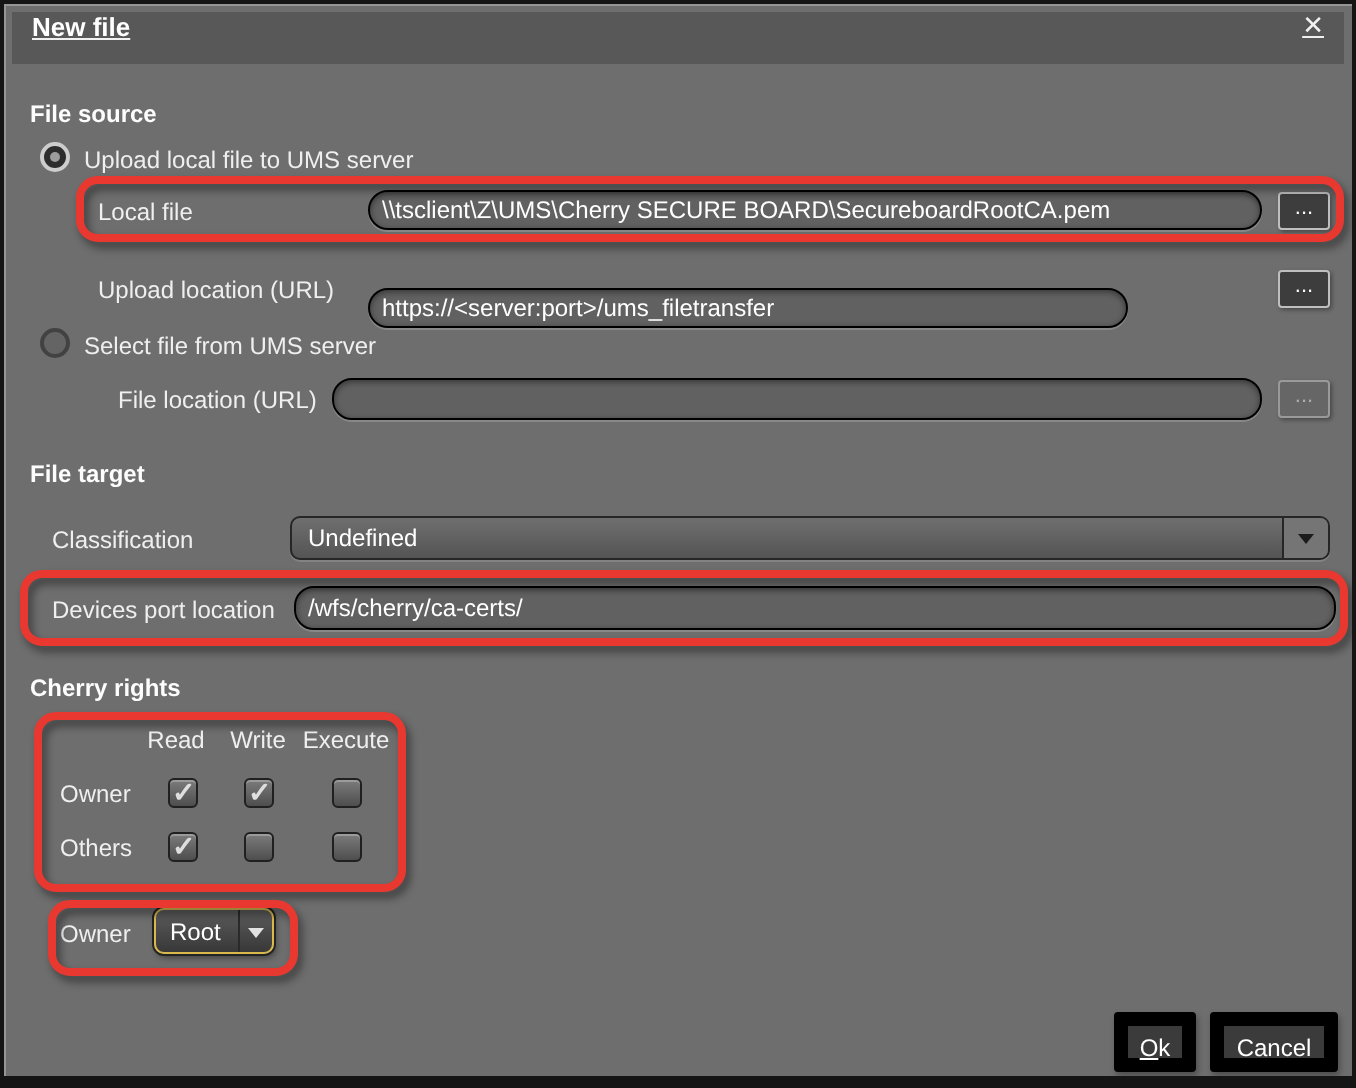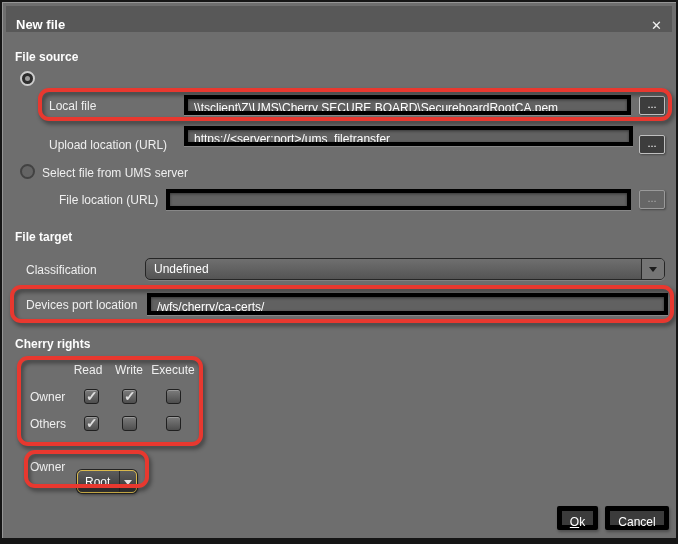--- a/index.html
+++ b/index.html
@@ -4,29 +4,29 @@
 <style>
   html,body{margin:0;padding:0;background:#fff;}
   .window{
     position:relative;width:678px;height:544px;box-sizing:border-box;
     background:#6e6e6e;border:2px solid #151515;border-bottom-width:6px;
     box-shadow:inset 1px 1px 0 rgba(255,255,255,.28);
     font-family:"Liberation Sans",sans-serif;color:#f0f0f0;overflow:hidden;
   }
   .titlebar{
     position:absolute;left:4px;top:4px;right:4px;height:26px;background:#585858;
-    display:flex;align-items:flex-end;padding:0 10px;box-sizing:border-box;
+    display:flex;align-items:flex-start;padding:0 10px;box-sizing:border-box;text-decoration:underline;
   }
   .title{font-size:13px;font-weight:bold;color:#ffffff;}
   .close{margin-left:auto;font-size:13px;color:#f2f2f2;cursor:default;line-height:1;}
   .lbl{position:absolute;font-size:12px;color:#efefef;white-space:nowrap;}
   .sect{position:absolute;font-size:12px;font-weight:bold;color:#fdfdfd;white-space:nowrap;}
   .field{
     position:absolute;box-sizing:border-box;height:20px;
-    background:#616161;border:4px solid #000000;border-radius:0;
+    background:#616161;border:1px solid #000000;border-radius:10px;
     box-shadow:inset 0 1px 3px rgba(0,0,0,.45),0 1px 0 rgba(255,255,255,.18);
     color:#fff;font-size:12px;line-height:18px;padding:0 6px;
     white-space:nowrap;overflow:hidden;
   }
   .browse{
     position:absolute;box-sizing:border-box;width:26px;height:19px;
     background:#3d3d3d;border:1px solid #bfbfbf;border-radius:2px;
     color:#fff;font-size:11px;text-align:center;line-height:14px;
     box-shadow:1px 1px 2px rgba(0,0,0,.35);
   }
@@ -39,21 +39,20 @@
   }
   .dd-text{padding:0 8px;flex:1;white-space:nowrap;overflow:hidden;}
   .dd-arrow{
     width:22px;align-self:stretch;border-left:1px solid #262626;background:#757575;
     border-radius:0 4px 4px 0;display:flex;align-items:center;justify-content:center;
   }
   .dd-arrow::after{content:"";border:4px solid transparent;border-top:5px solid #1c1c1c;margin-top:5px;}
   .dropdown.focus{
     border-color:#d9b94c;background:linear-gradient(#5c5c5c,#383838);
     box-shadow:0 0 0 1px #232323,1px 2px 3px rgba(0,0,0,.4);
-    margin-top:16px;
   }
   .dropdown.focus .dd-arrow{background:transparent;border-left:1px solid #2a2a2a;width:16px;}
   .dropdown.focus .dd-arrow::after{border-top-color:#e2e2e2;border-width:4px;border-top-width:5px;}
   .checkbox{
     position:absolute;width:15px;height:15px;box-sizing:border-box;
     background:linear-gradient(#7c7c7c,#4e4e4e);border:1px solid #202020;border-radius:3px;
     box-shadow:inset 0 1px 0 rgba(255,255,255,.25);
   }
   .checkbox.checked::after{
     content:"\2713";position:absolute;left:1px;top:-2px;
@@ -61,22 +60,22 @@
   }
   .radio{position:absolute;width:15px;height:15px;box-sizing:border-box;border-radius:50%;}
   .radio{background:#646464;border:2px solid #424242;}
   .radio.selected{background:#2d2d2d;border:2px solid #cdcdcd;}
   .radio.selected::after{
     content:"";position:absolute;left:3px;top:3px;width:5px;height:5px;
     border-radius:50%;background:#9d9d9d;
   }
   .col-h{position:absolute;transform:translateX(-50%);font-size:12px;color:#efefef;white-space:nowrap;}
   .btn{
-    position:absolute;box-sizing:border-box;height:24px;
-    background:#3b3b3b;border:5px solid #000000;border-radius:2px;
+    position:absolute;box-sizing:border-box;height:30px;
+    background:#3b3b3b;border:7px solid #000000;border-radius:2px;
     color:#fff;font-size:12px;text-align:center;line-height:23px;
     box-shadow:1px 2px 3px rgba(0,0,0,.3);white-space:nowrap;
   }
   .btn .mn{text-decoration:underline;}
   .annotation{
     position:absolute;box-sizing:border-box;border:4px solid #e8382f;border-radius:11px;
     filter:drop-shadow(2px 3px 2px rgba(0,0,0,.45));pointer-events:none;
   }
 </style>
 </head>
@@ -85,27 +84,28 @@
 <div class="window">
 
   <div class="titlebar">
     <span class="title">New file</span>
     <span class="close">✕</span>
   </div>
 
   <div class="sect" style="left:13px;top:48px;">File source</div>
 
   <span class="radio selected" style="left:18px;top:69px;"></span>
+  <div class="lbl" style="left:40px;top:71px;">Upload local file to UMS server</div>
 
   <div class="lbl" style="left:47px;top:97px;">Local file</div>
   <div class="field" style="left:182px;top:93px;width:447px;">\\tsclient\Z\UMS\Cherry SECURE BOARD\SecureboardRootCA.pem</div>
   <div class="browse" style="left:637px;top:94px;">...</div>
 
   <div class="lbl" style="left:47px;top:136px;">Upload location (URL)</div>
-  <div class="field" style="left:182px;top:124px;width:449px;">https://&lt;server:port&gt;/ums_filetransfer</div>
+  <div class="field" style="left:182px;top:142px;width:380px;">https://&lt;server:port&gt;/ums_filetransfer</div>
   <div class="browse" style="left:637px;top:133px;">...</div>
 
   <span class="radio" style="left:18px;top:162px;"></span>
   <div class="lbl" style="left:40px;top:164px;">Select file from UMS server</div>
 
   <div class="lbl" style="left:57px;top:191px;">File location (URL)</div>
   <div class="field" style="left:164px;top:187px;width:465px;height:21px;"></div>
   <div class="browse disabled" style="left:637px;top:188px;">...</div>
 
   <div class="sect" style="left:13px;top:228px;">File target</div>

